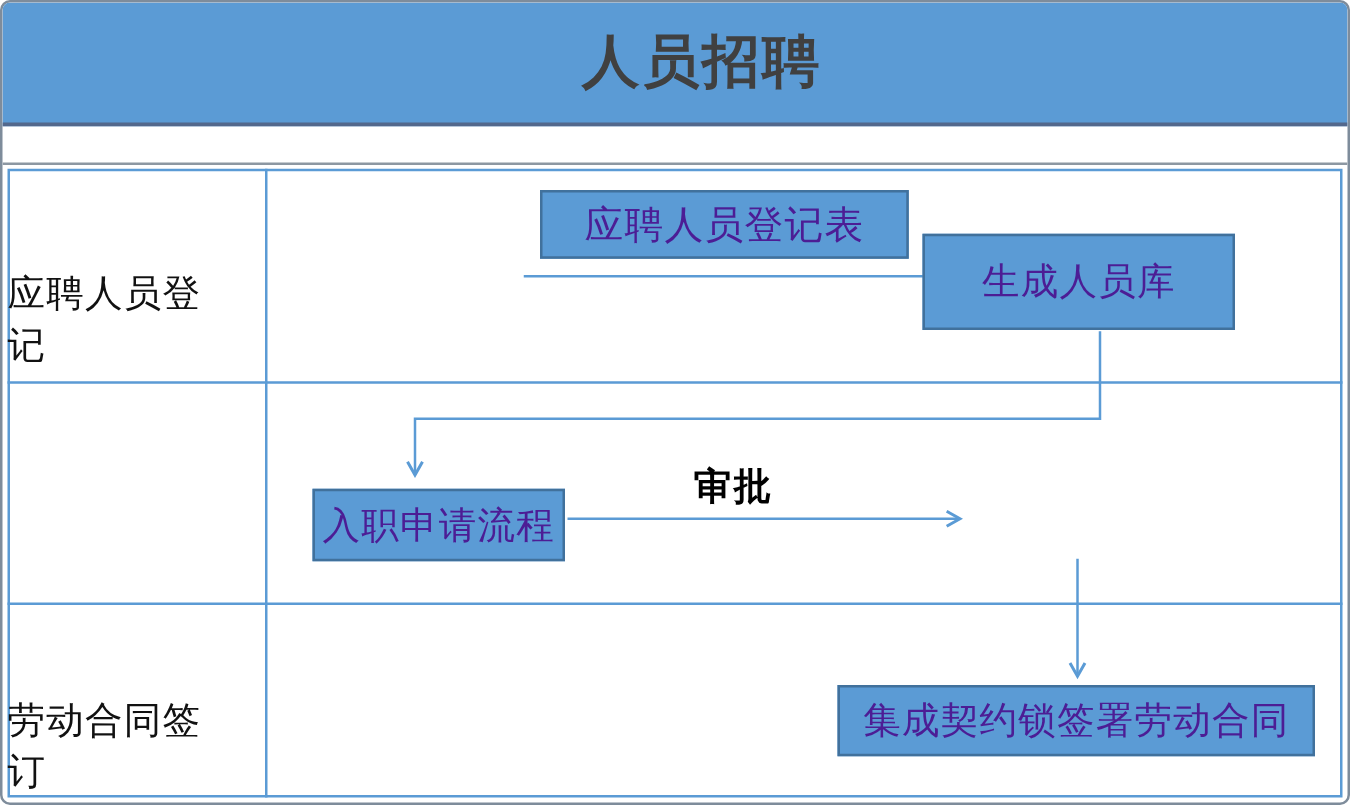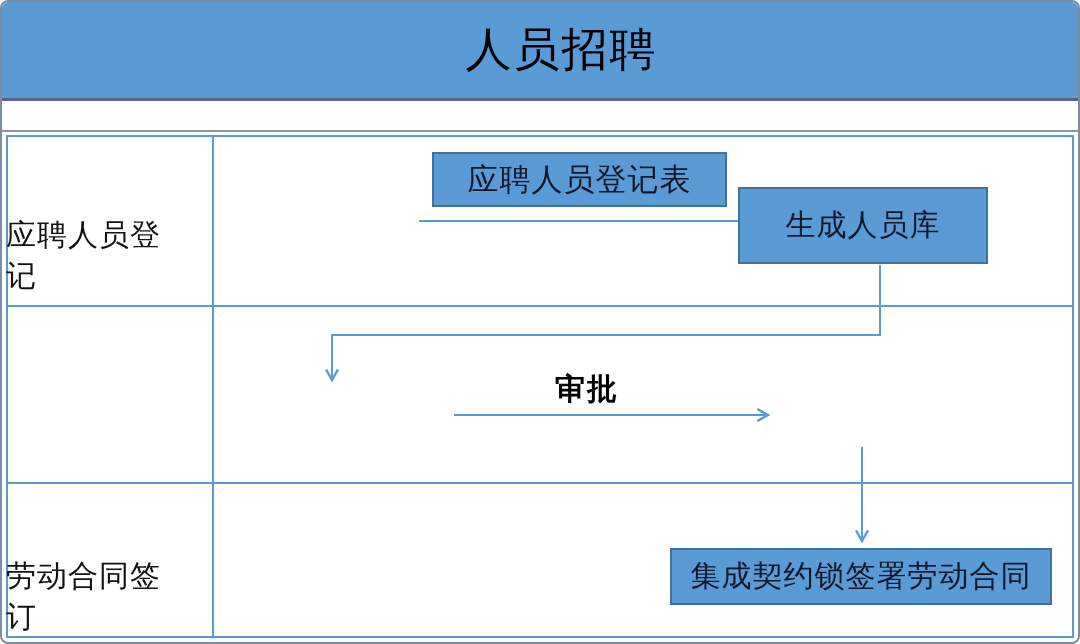--- a/index.html
+++ b/index.html
@@ -10,21 +10,21 @@
     overflow:hidden;
   }
   
   .header{
     position:absolute;left:0;right:0;top:0;height:96px;
     background:var(--header-blue);
     border-bottom:3px solid var(--header-edge);
     display:flex;align-items:center;justify-content:center;
   }
   .header .title{
-    color:#000000;font-size:46px;font-weight:normal;letter-spacing:2px;margin-left:43px;
+    color:#404040;font-size:46px;font-weight:bold;letter-spacing:2px;margin-left:43px;
   }
   
   .gray-divider{
     position:absolute;left:0;right:0;top:128px;height:2px;
     background:var(--divider-gray);
   }
   
   .table-frame{
     position:absolute;left:4px;right:4px;top:133px;bottom:4px;
     border:2px solid var(--lane-blue);box-sizing:border-box;
@@ -40,21 +40,21 @@
   .lane-label.l1{top:135px;height:166px;}
   .lane-label.l2{top:305px;height:173px;}
   .lane-label.l3{top:482px;height:154px;}
   
   svg.connectors{position:absolute;left:0;top:0;width:1080px;height:644px;pointer-events:none;}
   .conn{stroke:var(--line-blue);stroke-width:2;fill:none;}
   
   .node{
     position:absolute;display:flex;align-items:center;justify-content:center;
     background:var(--box-blue);border:2px solid var(--box-border);box-sizing:border-box;
-    color:#0f172a;font-size:30px;letter-spacing:1px;white-space:nowrap;
+    color:#4c1d95;font-size:30px;letter-spacing:1px;white-space:nowrap;
   }
   .node.scan{left:245px;top:178px;width:172px;height:79px;}
   .node.form{left:430px;top:150px;width:295px;height:55px;font-size:31px;}
   .node.pool{left:736px;top:185px;width:250px;height:77px;}
   .node.flow{left:248px;top:389px;width:202px;height:58px;}
   .node.file{left:775px;top:383px;width:172px;height:60px;}
   .node.sign{left:668px;top:546px;width:382px;height:57px;text-align:center;}
   .edge-label{
     position:absolute;left:553px;top:367px;width:90px;
     color:#000;font-size:30px;font-weight:bold;letter-spacing:2px;
@@ -86,17 +86,18 @@
       </marker>
     </defs>
     <path class="conn" d="M417,219 H750" marker-end="url(#arrow)"></path>
     <path class="conn" d="M878,263 V333 H330 V378" marker-end="url(#arrow)"></path>
     <path class="conn" d="M452,413 H766" marker-end="url(#arrow)"></path>
     <path class="conn" d="M860,445 V539" marker-end="url(#arrow)"></path>
   </svg>
 
   <div class="node form">应聘人员登记表</div>
   <div class="node pool">生成人员库</div>
+  <div class="node flow">入职申请流程</div>
   <div class="node sign">集成契约锁签署劳动合同</div>
 
   <div class="edge-label">审批</div>
 
 </div>
 
 </body></html>

